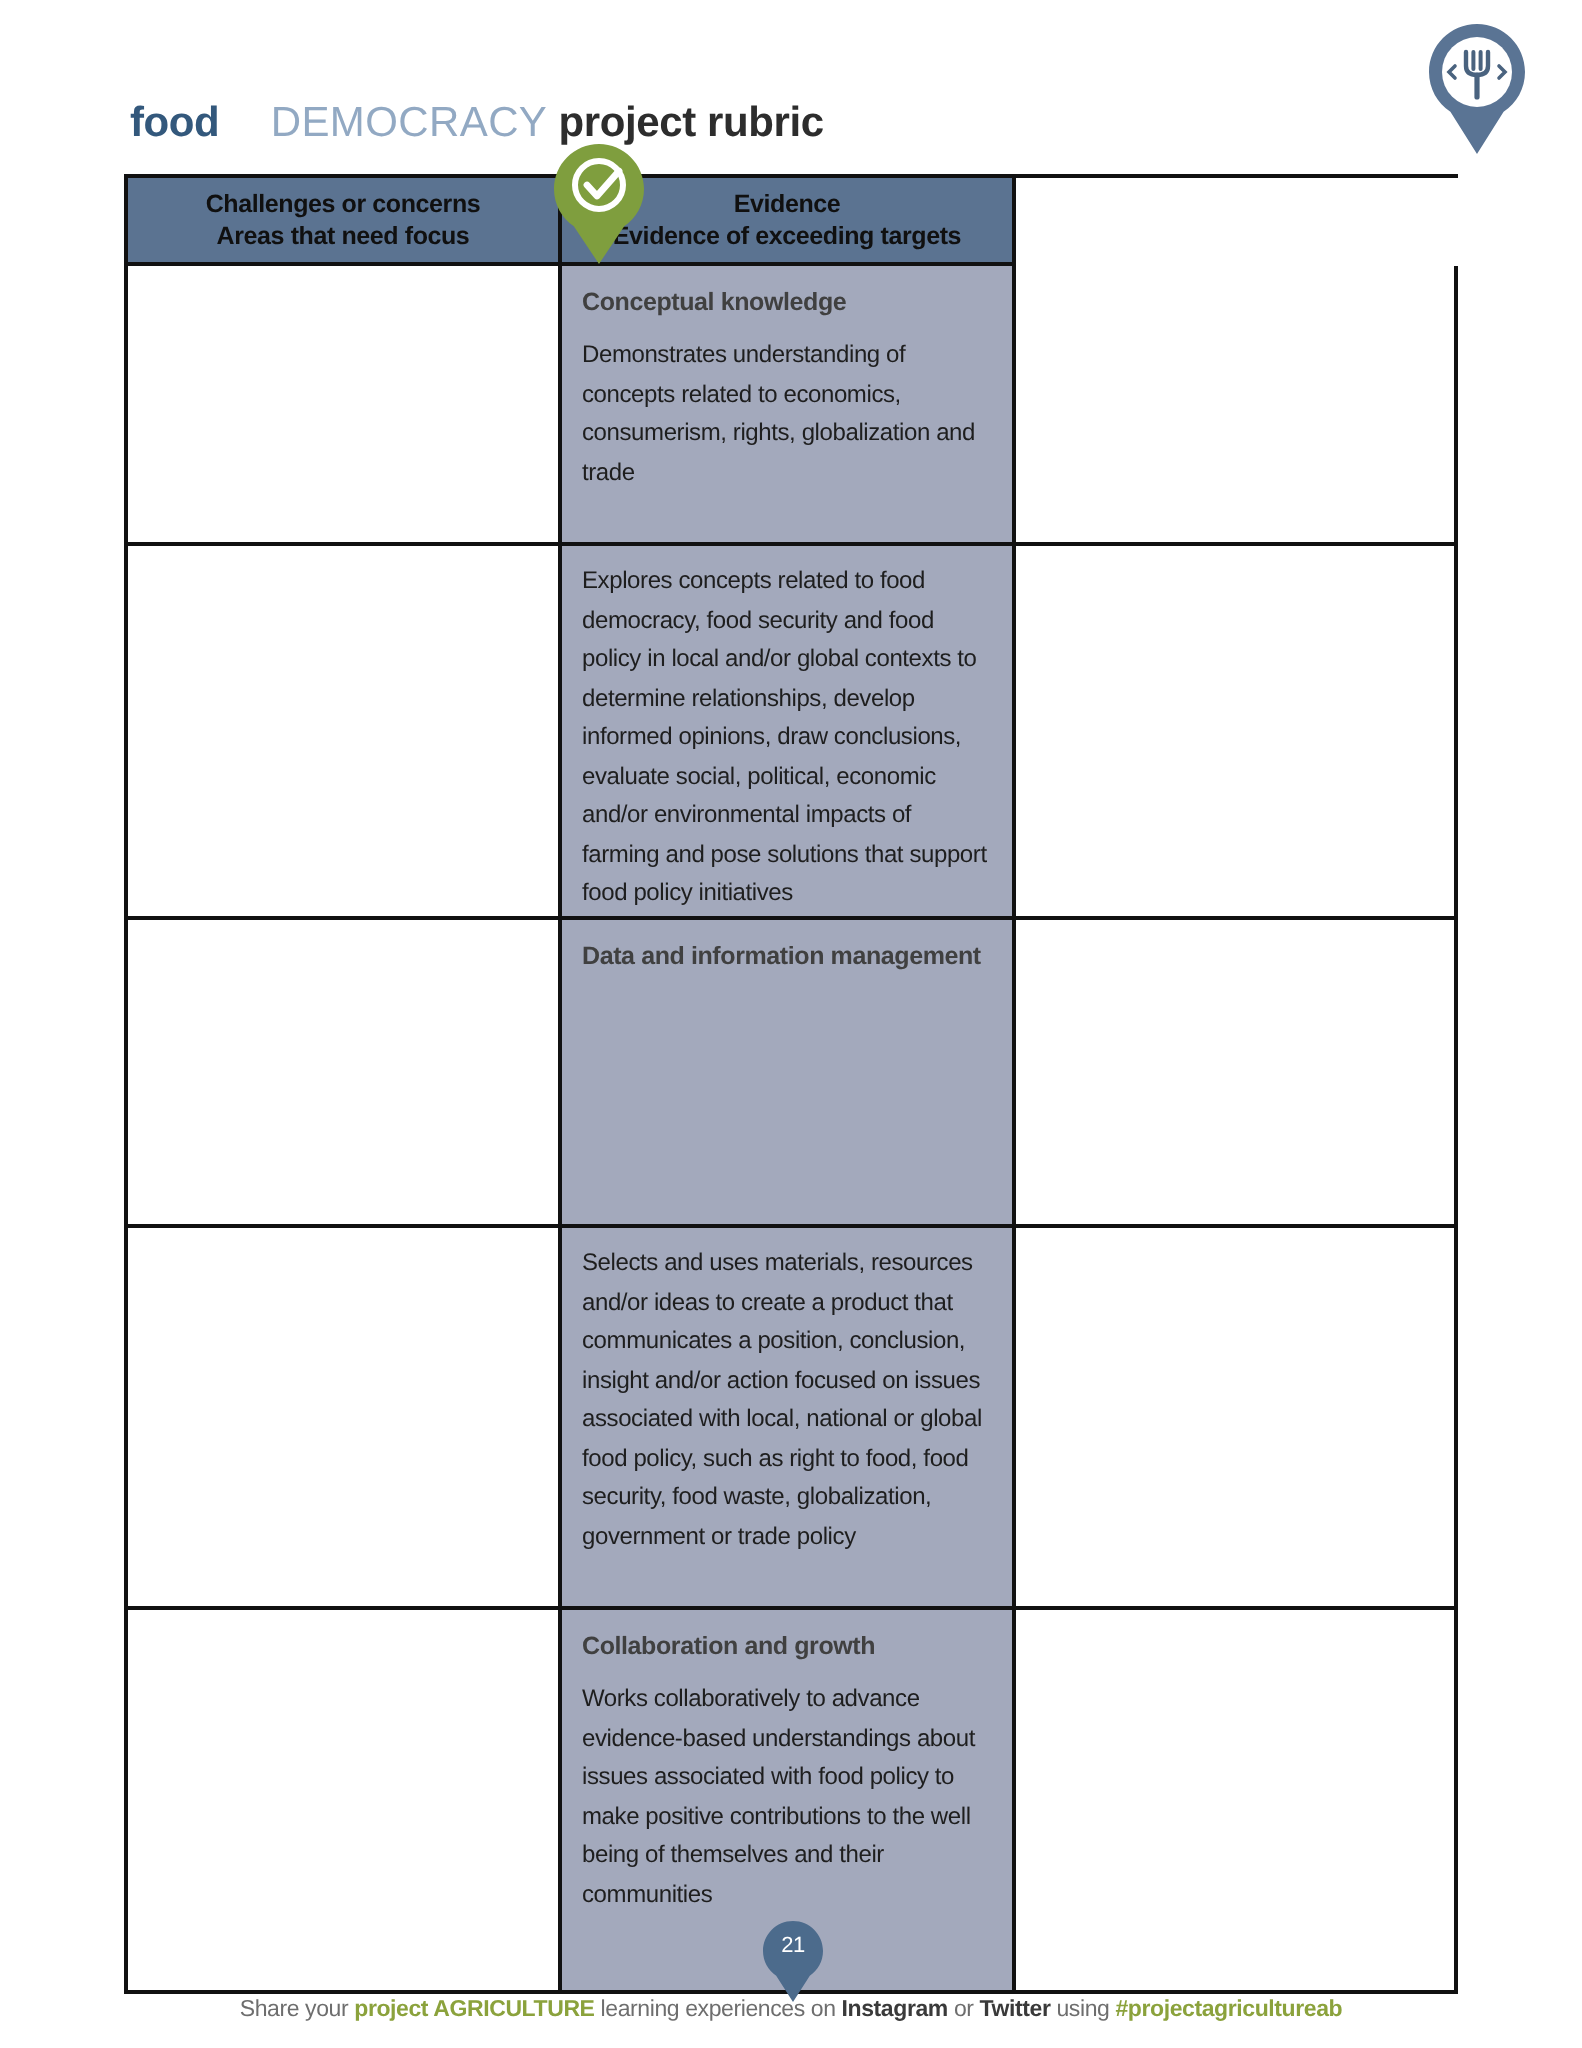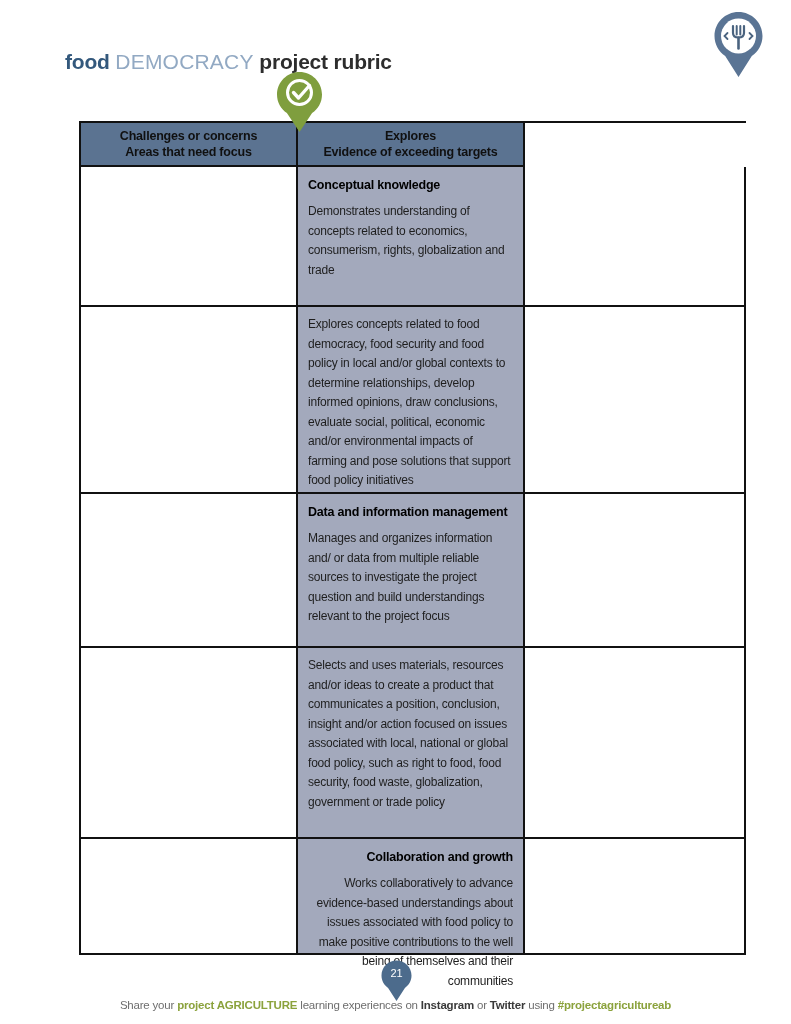--- a/index.html
+++ b/index.html
@@ -28,34 +28,33 @@
   
   .page-title{
     position:absolute;
     left:65px; top:50px;
     font-size:21px;
     font-weight:bold;
     color:var(--ink);
     white-space:nowrap;
   }
   .page-title .t-food{color:var(--title-dark-blue);font-weight:bold;}
-  .page-title .t-democracy{color:var(--title-light-blue);font-weight:normal;letter-spacing:0.2px;}
+  .page-title .t-democracy{color:var(--title-light-blue);font-weight:normal;letter-spacing:0.2px;margin-left:20px;}
   .page-title .t-rest{color:#2d2d2d;font-weight:bold;}
 
   
   .fork-pin{position:absolute;left:712px;top:11px;width:53px;height:69px;}
 
   
   .rubric-table{
     position:absolute;
-    left:79px; top:87px;
+    left:62px; top:87px;
     width:667px;
     border-left:2px solid var(--border-black);
     border-top:2px solid var(--border-black);
-    margin-top:34px;
   }
   .t-row{display:grid;grid-template-columns:217px 227px 1fr;}
   .t-cell{
     border-right:2px solid var(--border-black);
     border-bottom:2px solid var(--border-black);
     background:#ffffff;
   }
   .t-head .t-cell{
     background:var(--header-bg);
     color:#101010;
@@ -68,34 +67,34 @@
     justify-content:center;
     height:44px;
   }
   .t-cell.target{
     background:var(--target-cell-bg);
     padding:8px 10px 6px 10px;
   }
   .cell-title{
     font-weight:bold;
     font-size:12.5px;
-    color:#000000;
+    color:#404040;
     line-height:17px;
     margin:2px 0 8px 0;
   }
   .cell-body{
     font-size:12px;
     color:#1e1e1e;
     line-height:19.5px;
   }
   .row-1 .t-cell{height:140px;}
   .row-2 .t-cell{height:187px;}
   .row-3 .t-cell{height:154px;}
   .row-4 .t-cell{height:191px;}
-  .row-5 .t-cell{height:116px;text-align:right;}
+  .row-5 .t-cell{height:192px;}
 
   
   .check-pin{position:absolute;left:276px;top:71px;width:47px;height:63px;z-index:5;}
 
   
   .page-pin{position:absolute;left:381px;top:960px;width:31px;height:42px;}
   .page-pin-num{
     position:absolute;left:0;top:7px;width:31px;
     text-align:center;color:#ffffff;font-size:11px;font-weight:normal;
   }
@@ -135,21 +134,21 @@
   </svg>
 </div>
 
 <div class="rubric-table">
   <div class="t-row t-head">
     <div class="t-cell">
       <span>Challenges or concerns</span>
       <span>Areas that need focus</span>
     </div>
     <div class="t-cell">
-      <span>Explores</span>
+      <span>Evidence</span>
       <span>Evidence of exceeding targets</span>
     </div>
   </div>
 
   <div class="t-row row-1">
     <div class="t-cell"></div>
     <div class="t-cell target">
       <div class="cell-title">Conceptual knowledge</div>
       <div class="cell-body">Demonstrates understanding of concepts related to economics, consumerism, rights, globalization and trade</div>
     </div>
@@ -161,21 +160,20 @@
     <div class="t-cell target">
       <div class="cell-body">Explores concepts related to food democracy, food security and food policy in local and/or global contexts to determine relationships, develop informed opinions, draw conclusions, evaluate social, political, economic and/or environmental impacts of farming  and pose solutions that support food policy initiatives</div>
     </div>
     <div class="t-cell"></div>
   </div>
 
   <div class="t-row row-3">
     <div class="t-cell"></div>
     <div class="t-cell target">
       <div class="cell-title">Data and information management</div>
-      <div class="cell-body">Manages and organizes information and/ or data from multiple reliable sources to investigate the project question and build understandings relevant to the project focus</div>
     </div>
     <div class="t-cell"></div>
   </div>
 
   <div class="t-row row-4">
     <div class="t-cell"></div>
     <div class="t-cell target">
       <div class="cell-body">Selects and uses materials, resources and/or ideas to create a product that communicates a position, conclusion, insight and/or action focused on issues associated with local, national or global food policy, such as right to food, food security, food waste, globalization, government or trade policy</div>
     </div>
     <div class="t-cell"></div>

